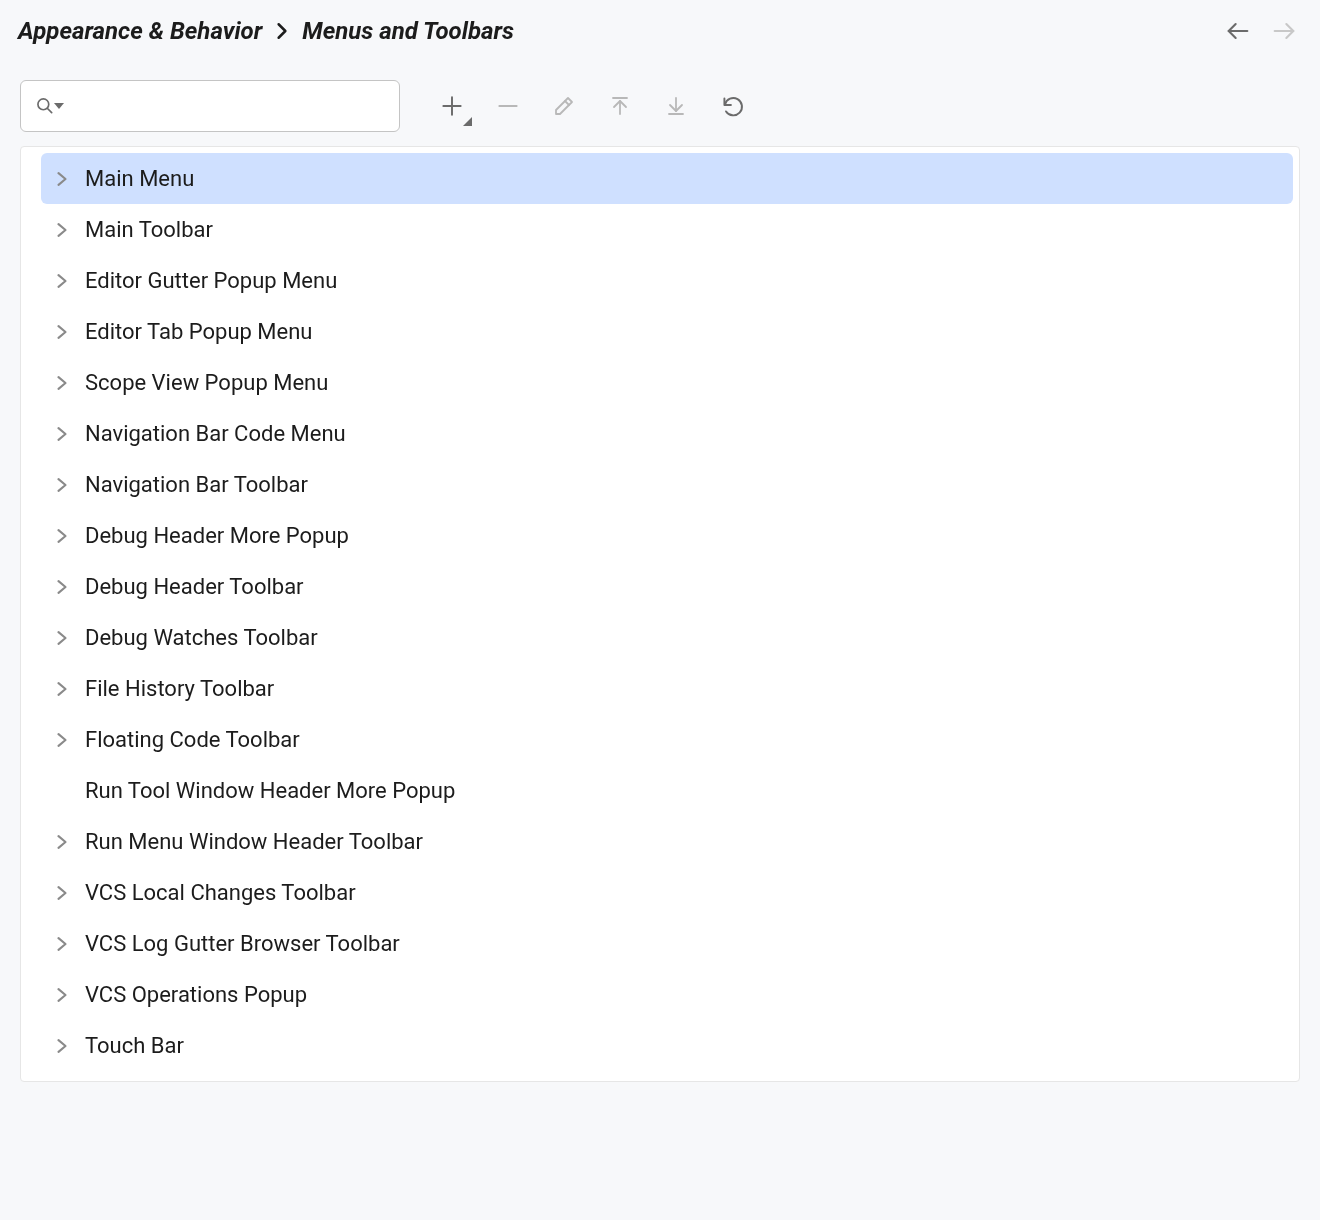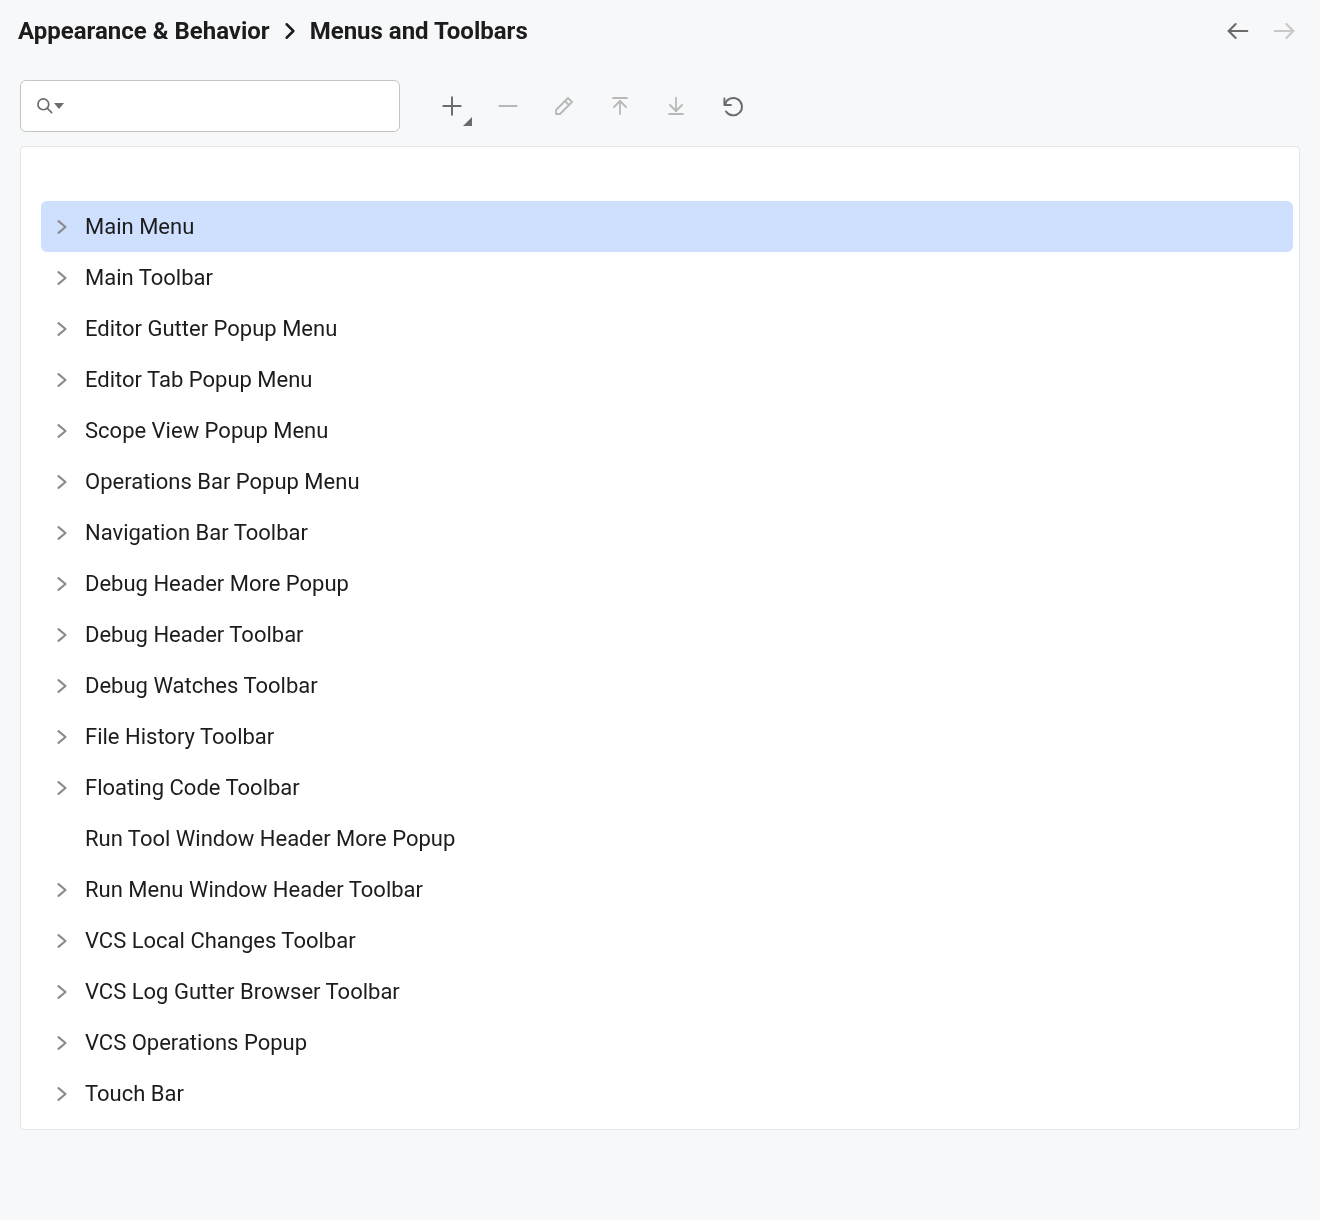--- a/index.html
+++ b/index.html
@@ -22,20 +22,21 @@
     -webkit-font-smoothing: antialiased;
   }
 
   
   .header {
     display: flex;
     align-items: center;
     justify-content: space-between;
     padding: 6px 22px 0 18px;
     height: 56px;
+    font-style: italic;
   }
   .breadcrumb {
     display: flex;
     align-items: center;
     gap: 14px;
     font-size: 24px;
     font-weight: 700;
   }
   .breadcrumb .crumb { white-space: nowrap; }
   .breadcrumb .sep {
@@ -104,21 +105,20 @@
     display: flex;
     align-items: center;
     gap: 14px;
     height: 51px;
     font-size: 22px;
     padding: 0 12px 0 12px;
     border-radius: 6px;
   }
   .tree-row.selected {
     background: var(--selection);
-    margin-top: 48px;
   }
   .tree-row .chevron {
     width: 18px; height: 18px; display:flex; align-items:center; justify-content:center;
     flex: 0 0 18px;
   }
   .tree-row .chevron.hidden { visibility: hidden; }
   .tree-row .label {
     color: var(--text);
   }
   .tree-container { margin-right: 6px; }
@@ -255,21 +255,21 @@
             </svg>
           </span>
           <span class="label">Scope View Popup Menu</span>
         </div>
         <div class="tree-row">
           <span class="chevron">
             <svg width="14" height="14" viewBox="0 0 12 12" fill="none" stroke="#8a8a8a" stroke-width="1.8" stroke-linecap="round" stroke-linejoin="round">
               <polyline points="3,1 9,6 3,11"></polyline>
             </svg>
           </span>
-          <span class="label">Operations Bar Popup Menu</span>
+          <span class="label">Navigation Bar Code Menu</span>
         </div>
         <div class="tree-row">
           <span class="chevron">
             <svg width="14" height="14" viewBox="0 0 12 12" fill="none" stroke="#8a8a8a" stroke-width="1.8" stroke-linecap="round" stroke-linejoin="round">
               <polyline points="3,1 9,6 3,11"></polyline>
             </svg>
           </span>
           <span class="label">Navigation Bar Toolbar</span>
         </div>
         <div class="tree-row">

